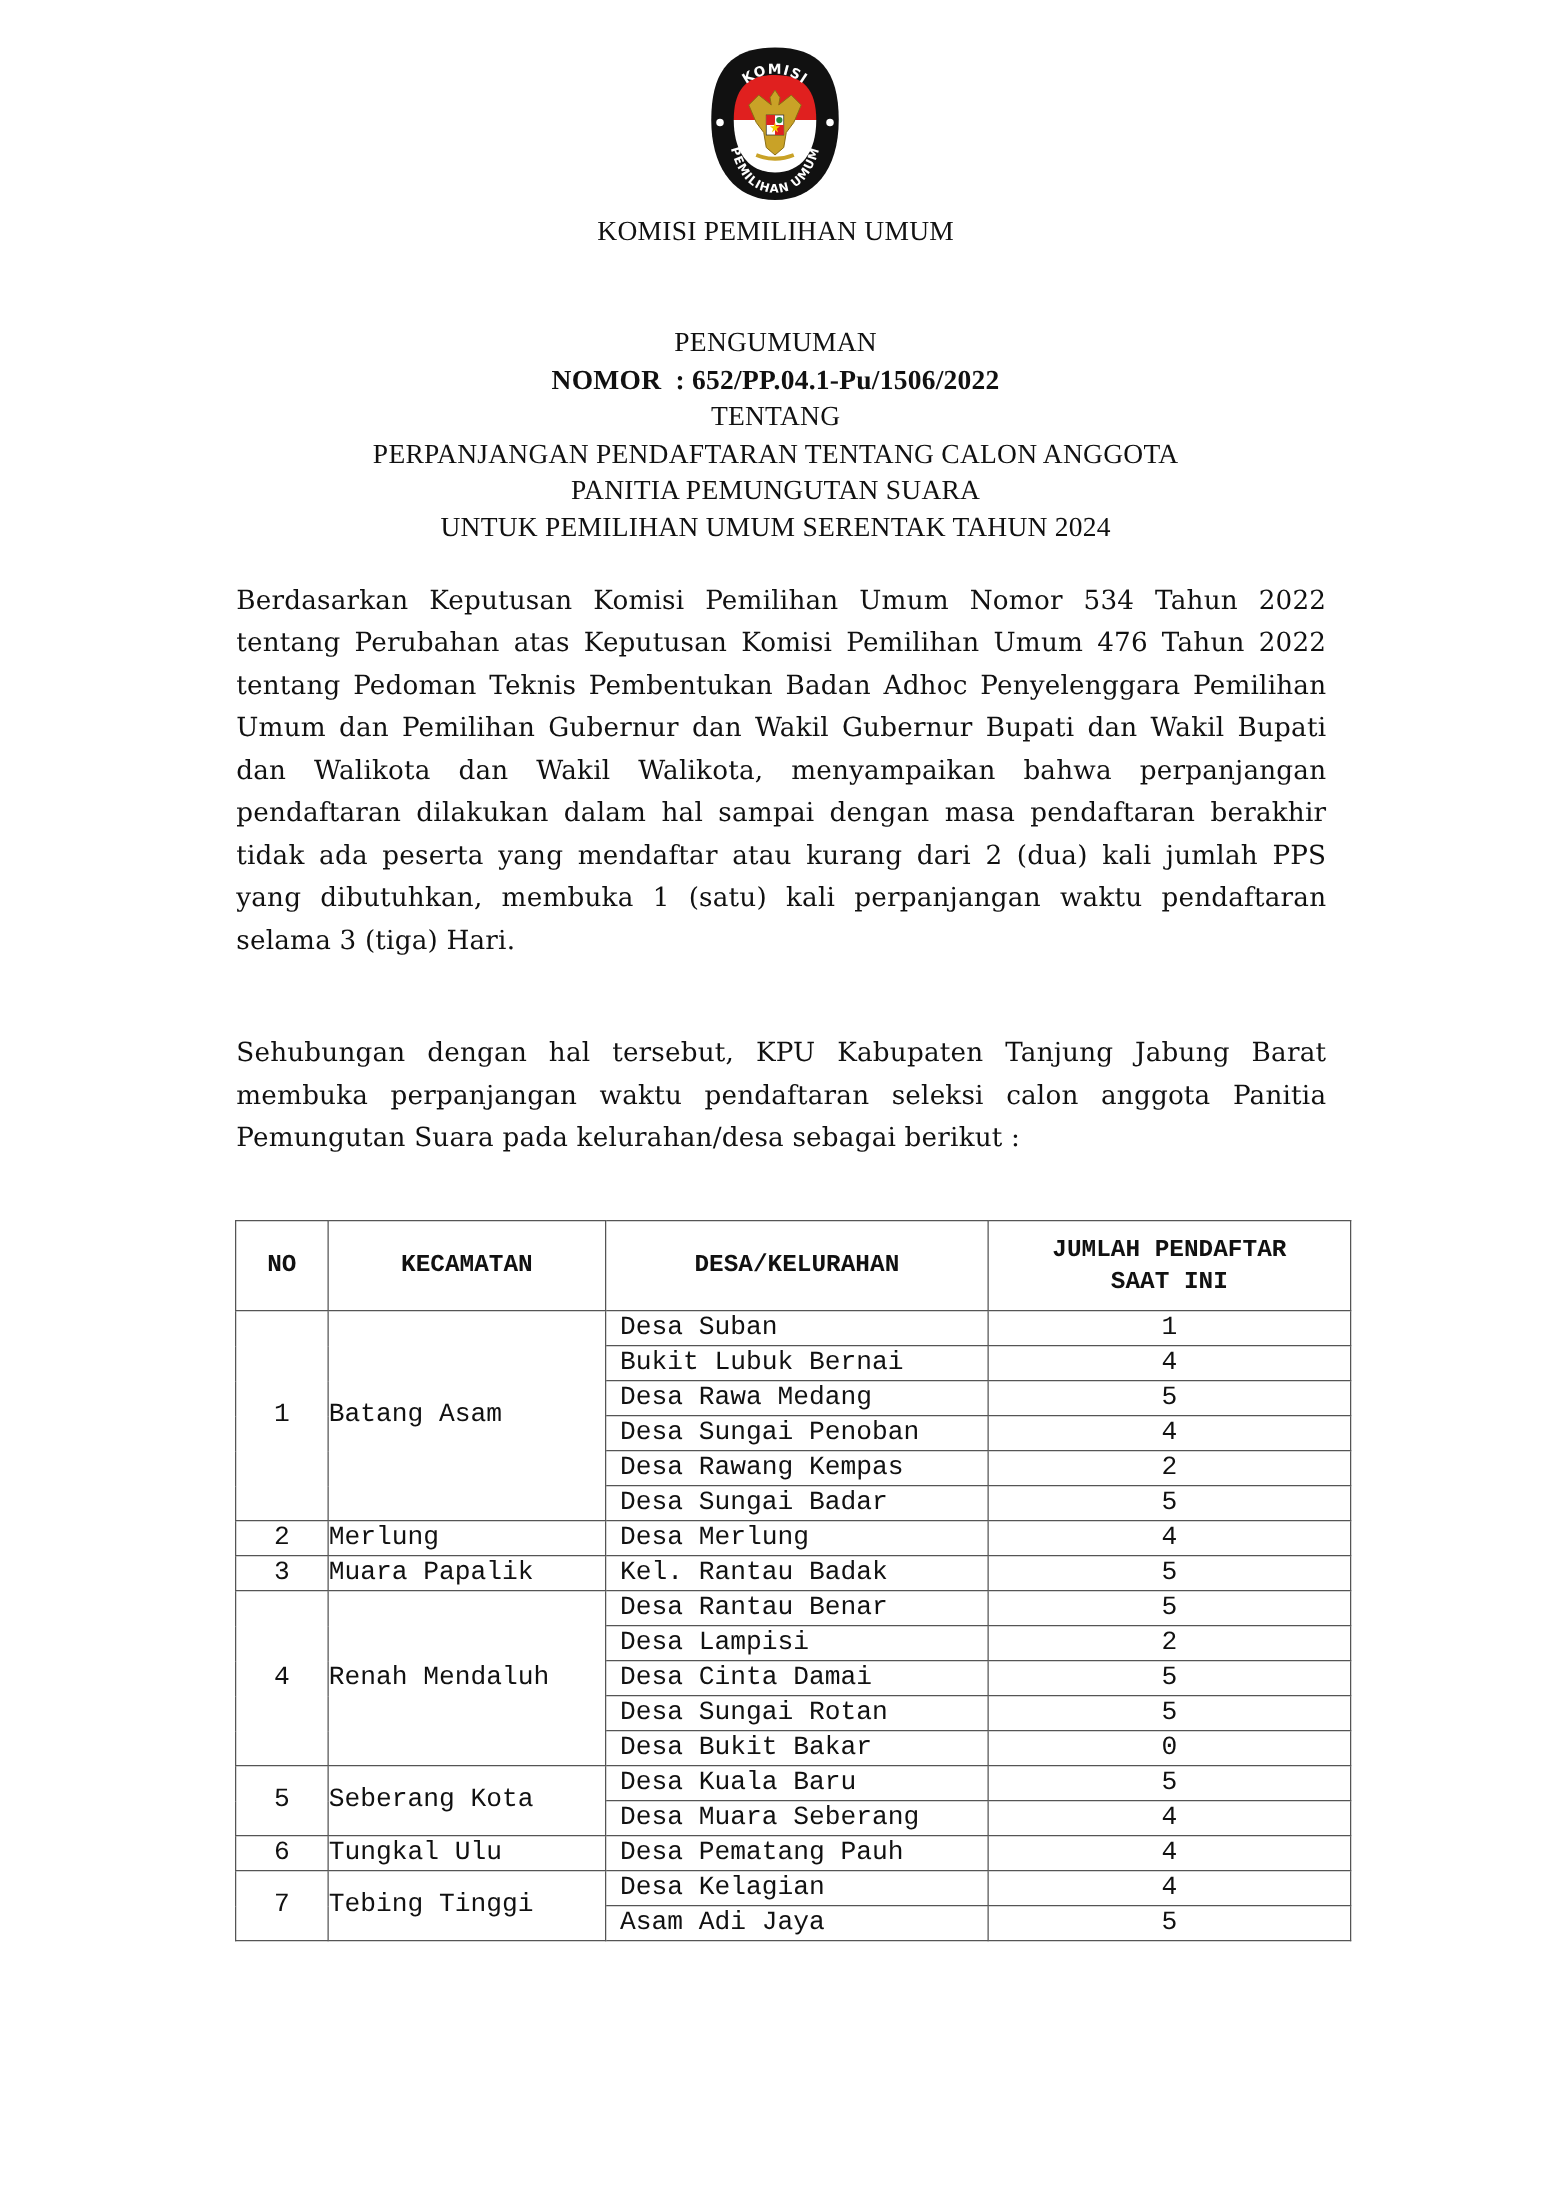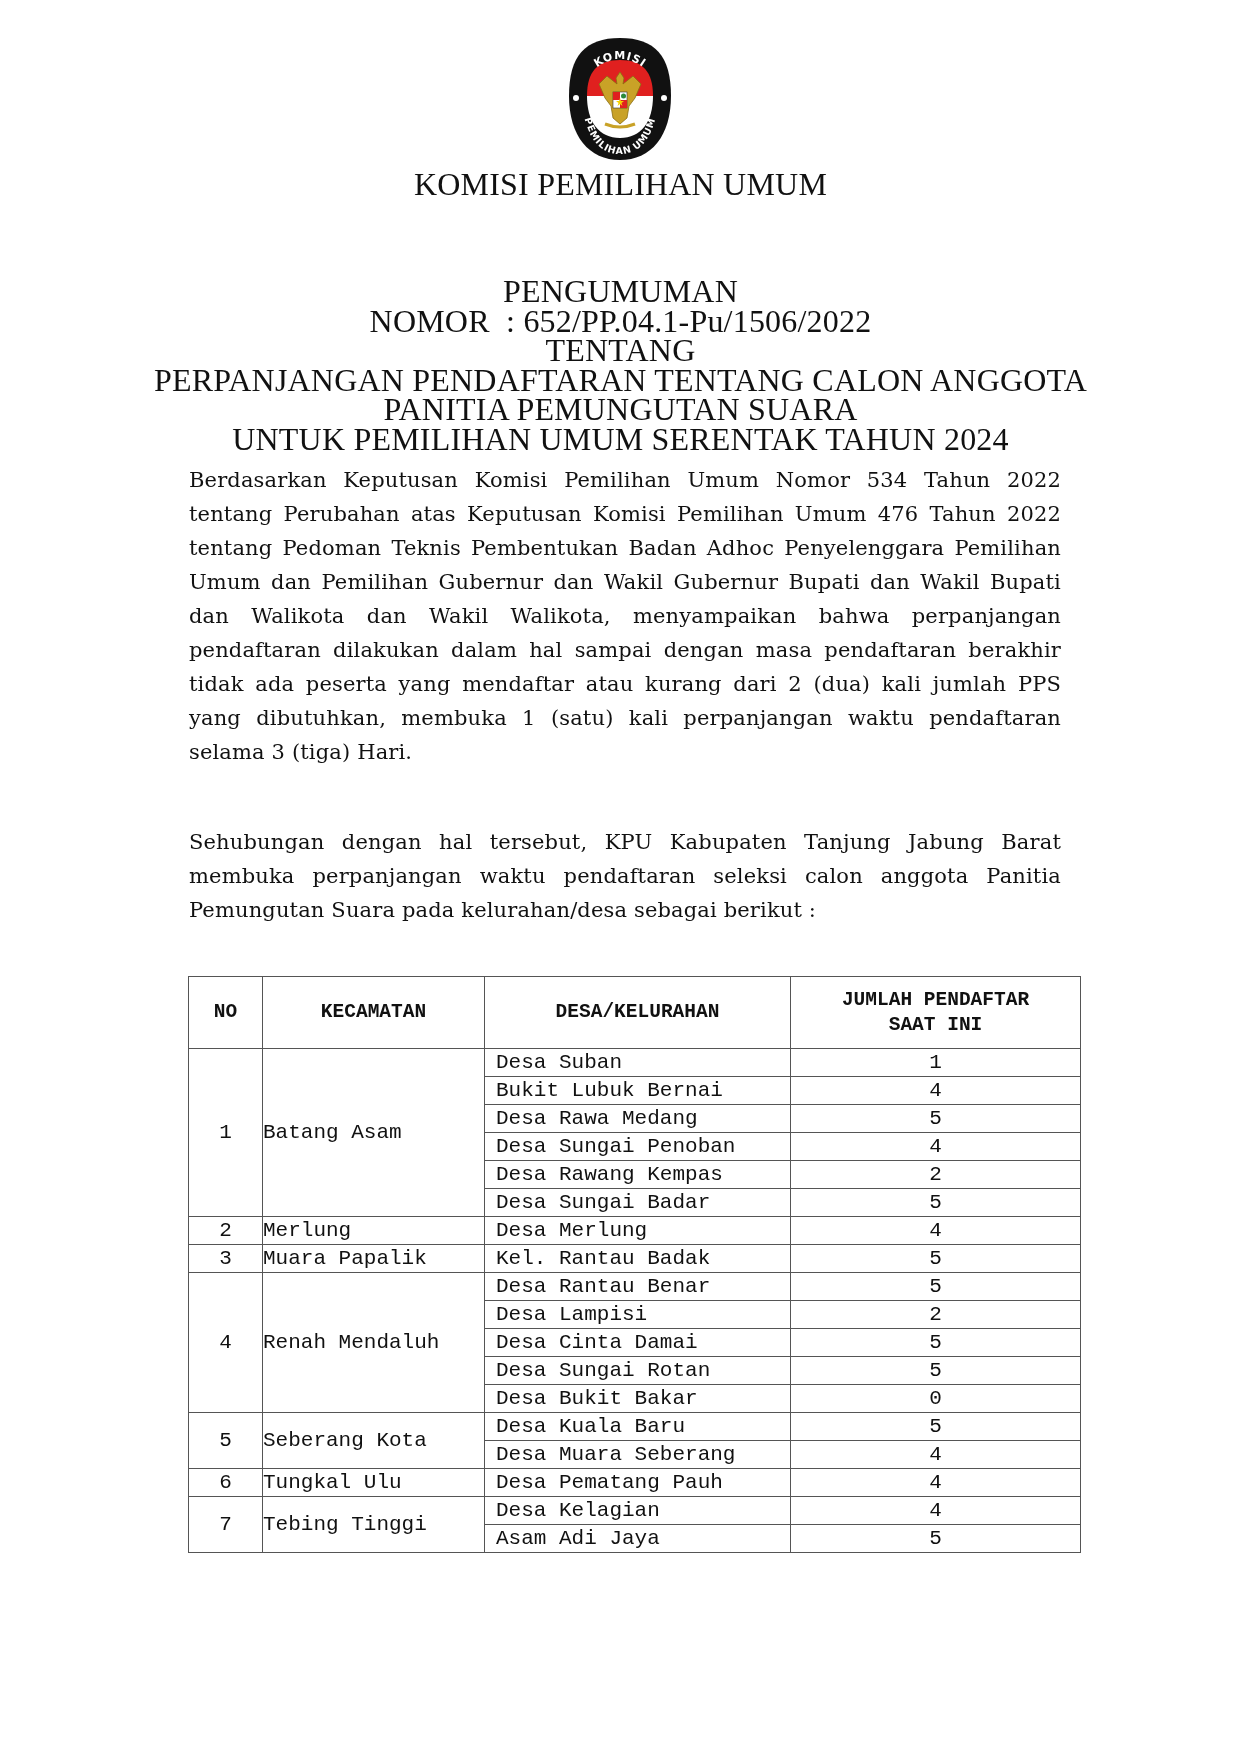--- a/index.html
+++ b/index.html
@@ -1,20 +1,20 @@
 <!DOCTYPE html>
 <html><head>
 <meta charset="utf-8">
 <style>
   html, body { margin: 0; padding: 0; background: #ffffff; }
   body { width: 1241px; height: 1754px; position: relative; overflow: hidden;
          font-family: "DejaVu Serif", "Liberation Serif", serif; color: #111; }
   .logo { position: absolute; left: 567px; top: 36px; width: 106px; height: 126px; }
   .heading { position: absolute; left: 0; width: 1241px; text-align: center;
-             font-family: "Liberation Serif", "DejaVu Serif", serif; font-size: 32px; line-height: 29.6px; letter-spacing: 0.2px; }
+             font-family: "Liberation Serif", "DejaVu Serif", serif; font-size: 22px; line-height: 29.6px; letter-spacing: 0.2px; }
   .h-org { top: 170px; }
   .h-title { top: 259px; }
   .para { position: absolute; left: 189px; width: 872px; text-align: justify; text-align-last: auto;
           font-family: "DejaVu Serif", serif; font-size: 21px; line-height: 34px; letter-spacing: 0.15px; margin: 0; }
   .p1 { top: 463px; }
   .p2 { top: 825px; }
   table.data { position: absolute; left: 188px; top: 976px; width: 893px; border-collapse: collapse;
                font-family: Liberation Mono, monospace; font-size: 21px; }
   table.data th, table.data td { border: 1.6px solid #555; padding: 0; }
   table.data th { height: 71px; font-weight: bold; font-size: 19.5px; line-height: 25px; text-align: center; }
@@ -53,23 +53,23 @@
     <text font-family="DejaVu Sans, sans-serif" font-size="9.5" font-weight="bold" fill="#ffffff" letter-spacing="0.8">
       <textPath href="#arcBot" startOffset="50%" text-anchor="middle">PEMILIHAN UMUM</textPath>
     </text>
   </svg>
 </div>
 
 <div class="heading h-org">
   <div>KOMISI PEMILIHAN UMUM</div>
 </div>
 
-<div class="heading h-title" style="top:277px;">
+<div class="heading h-title" style="top:259px;">
   <div>PENGUMUMAN</div>
-  <div style="white-space:pre;">NOMOR  : 652/PP.04.1-Pu/1506/2022</div>
+  <div style="white-space:pre;font-weight:bold;">NOMOR  : 652/PP.04.1-Pu/1506/2022</div>
   <div>TENTANG</div>
   <div>PERPANJANGAN PENDAFTARAN TENTANG CALON ANGGOTA</div>
   <div>PANITIA PEMUNGUTAN SUARA</div>
   <div>UNTUK PEMILIHAN UMUM SERENTAK TAHUN 2024</div>
 </div>
 
 <p class="para p1">Berdasarkan Keputusan Komisi Pemilihan Umum Nomor 534 Tahun 2022 tentang Perubahan atas Keputusan Komisi Pemilihan Umum 476 Tahun 2022 tentang Pedoman Teknis Pembentukan Badan Adhoc Penyelenggara Pemilihan Umum dan Pemilihan Gubernur dan Wakil Gubernur Bupati dan Wakil Bupati dan Walikota dan Wakil Walikota, menyampaikan bahwa perpanjangan pendaftaran dilakukan dalam hal sampai dengan masa pendaftaran berakhir  tidak ada peserta yang mendaftar atau kurang dari 2 (dua) kali jumlah PPS yang dibutuhkan,   membuka 1 (satu) kali  perpanjangan waktu pendaftaran selama 3 (tiga) Hari.</p>
 <p class="para p2">Sehubungan dengan hal tersebut, KPU Kabupaten Tanjung Jabung Barat membuka perpanjangan waktu pendaftaran seleksi calon anggota Panitia Pemungutan Suara pada kelurahan/desa sebagai berikut :</p>
 
 <table class="data">

